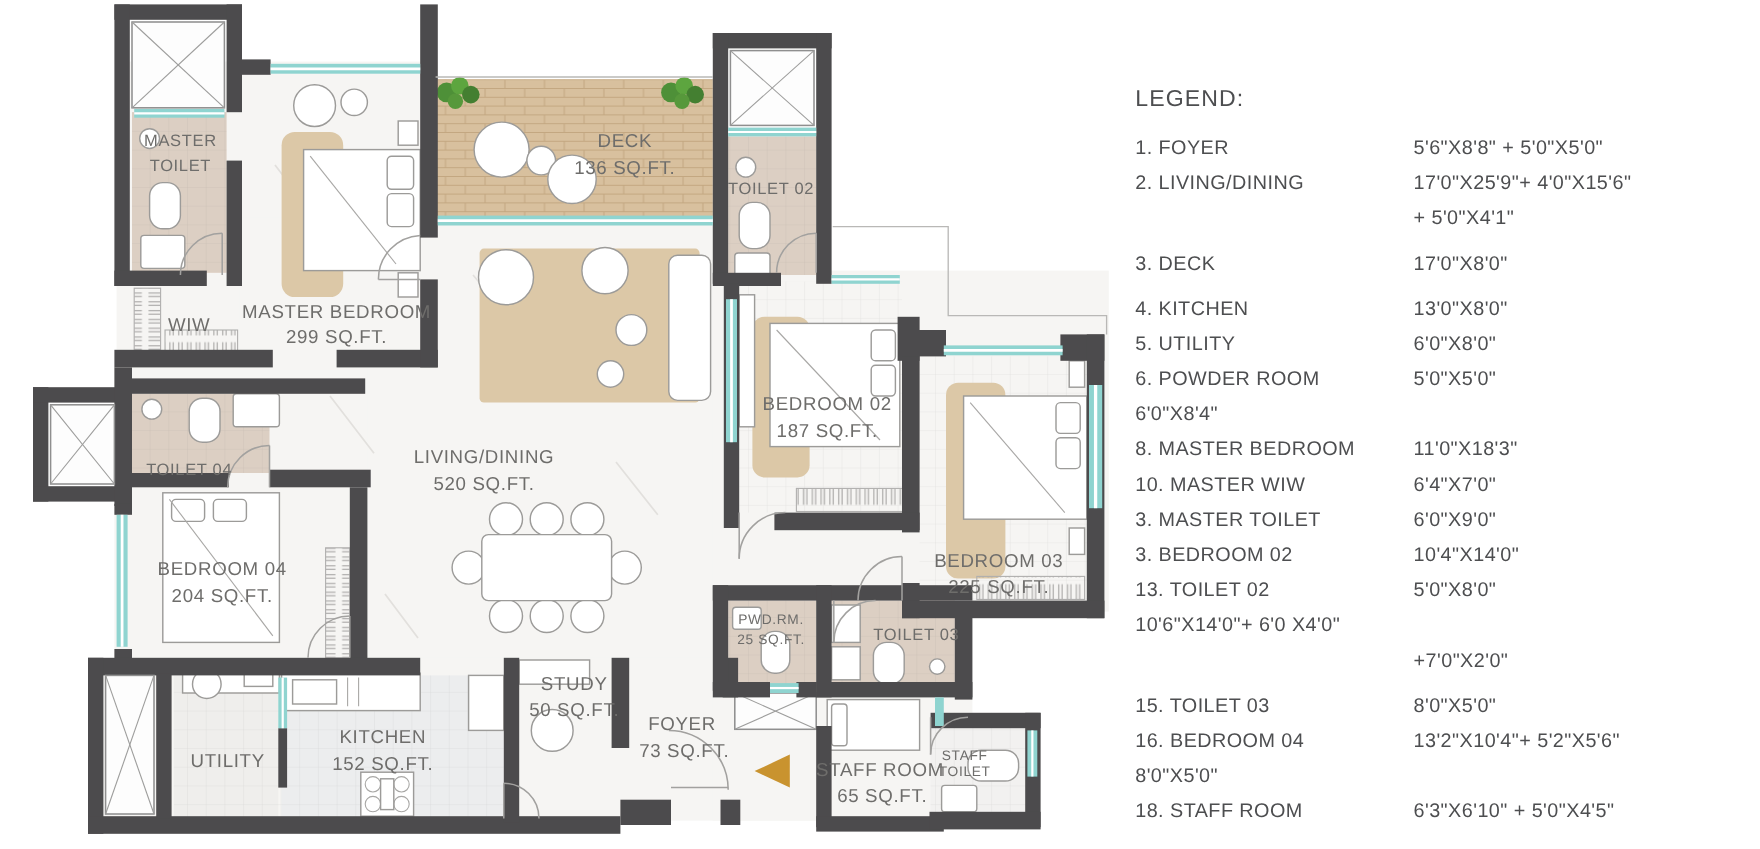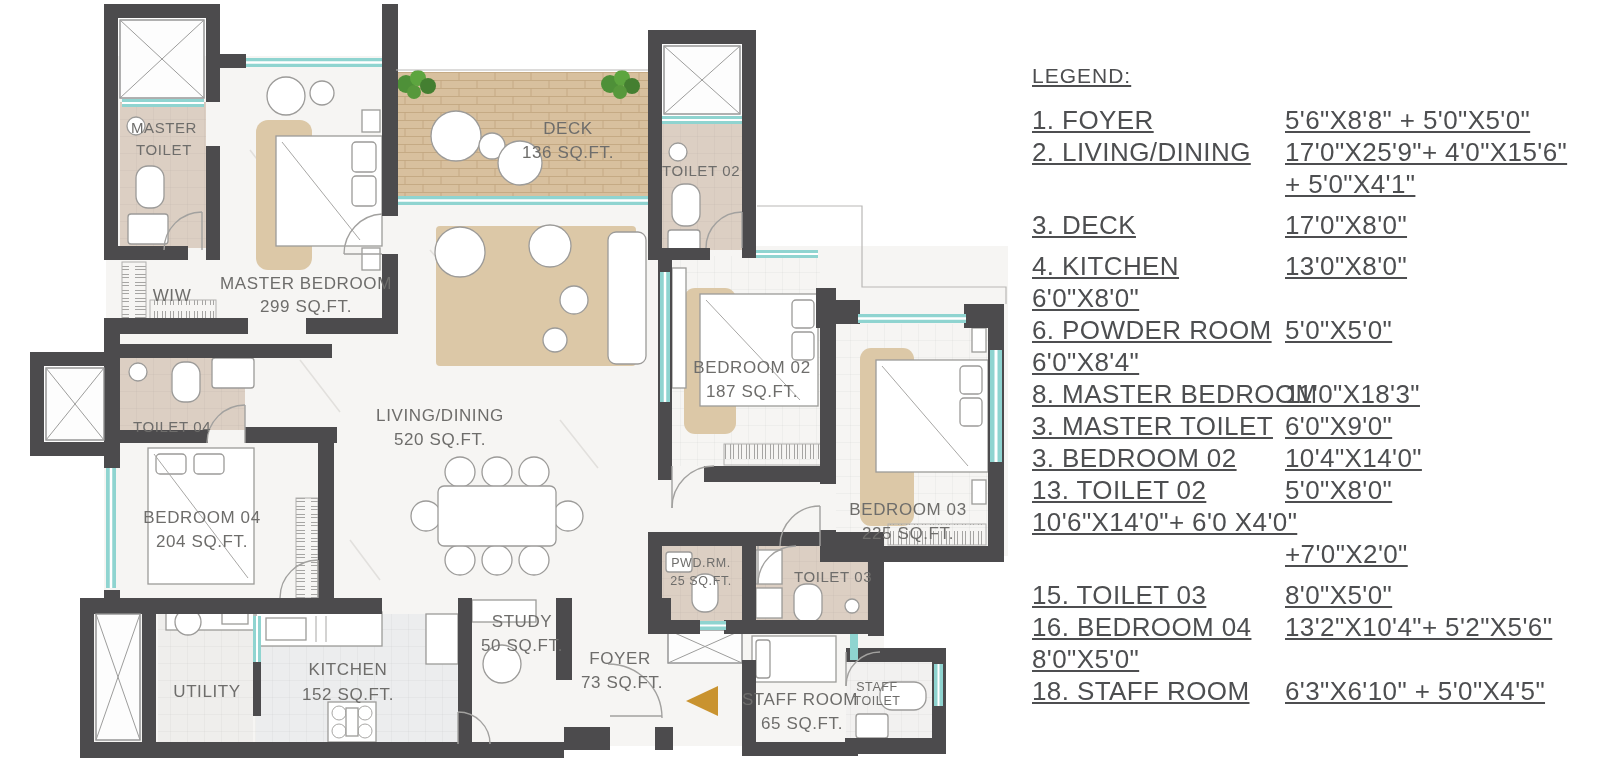--- a/index.html
+++ b/index.html
@@ -1,22 +1,22 @@
 <!DOCTYPE html>
 <html><head>
 <meta charset="utf-8">
 <style>
   html,body{margin:0;padding:0;background:#ffffff;}
   .canvas{position:relative;width:1600px;height:772px;background:#ffffff;overflow:hidden;
           font-family:"Liberation Sans", sans-serif;}
   .plan-wrap{position:absolute;left:0;top:0;width:1030px;height:600px;}
   
-  .legend{position:absolute;left:1032px;top:64px;width:470px;color:#4d4e50;text-decoration:underline;}
+  .legend{position:absolute;left:1032px;top:78px;width:470px;color:#4d4e50;}
   .legend-title{font-size:21px;letter-spacing:1px;color:#4d4e50;margin-bottom:16px;}
-  .legend-row{display:flex;align-items:flex-start;line-height:32px;font-size:26px;letter-spacing:0.4px;}
+  .legend-row{display:flex;align-items:flex-start;line-height:32px;font-size:18px;letter-spacing:0.4px;}
   .legend-row.gap{margin-top:9px;align-items:flex-end;}
   .l-name{width:253px;flex:0 0 253px;white-space:nowrap;}
   .l-dims{flex:1;white-space:nowrap;}
   .cont .l-name{visibility:hidden;}
   
   svg text{font-family:"Liberation Sans", sans-serif;fill:#6e6d6b;letter-spacing:0.6px;}
   .room-label{font-size:17px;}
   .room-label-sm{font-size:15px;}
   .room-label-xs{font-size:12.5px;}
   .wall{fill:#4c4b4d;}
@@ -436,32 +436,37 @@
         </div>
         <div class="legend-row gap">
           <span class="l-name">3. DECK</span>
           <span class="l-dims">17'0"X8'0"</span>
         </div>
         <div class="legend-row gap">
           <span class="l-name">4. KITCHEN</span>
           <span class="l-dims">13'0"X8'0"</span>
         </div>
         <div class="legend-row">
+          <span class="l-name">5. UTILITY</span>
           <span class="l-dims">6'0"X8'0"</span>
         </div>
         <div class="legend-row">
           <span class="l-name">6. POWDER ROOM</span>
           <span class="l-dims">5'0"X5'0"</span>
         </div>
         <div class="legend-row">
           <span class="l-dims">6'0"X8'4"</span>
         </div>
         <div class="legend-row">
           <span class="l-name">8. MASTER BEDROOM</span>
           <span class="l-dims">11'0"X18'3"</span>
+        </div>
+        <div class="legend-row">
+          <span class="l-name">10. MASTER WIW</span>
+          <span class="l-dims">6'4"X7'0"</span>
         </div>
         <div class="legend-row">
           <span class="l-name">3. MASTER TOILET</span>
           <span class="l-dims">6'0"X9'0"</span>
         </div>
         <div class="legend-row">
           <span class="l-name">3. BEDROOM 02</span>
           <span class="l-dims">10'4"X14'0"</span>
         </div>
         <div class="legend-row">

